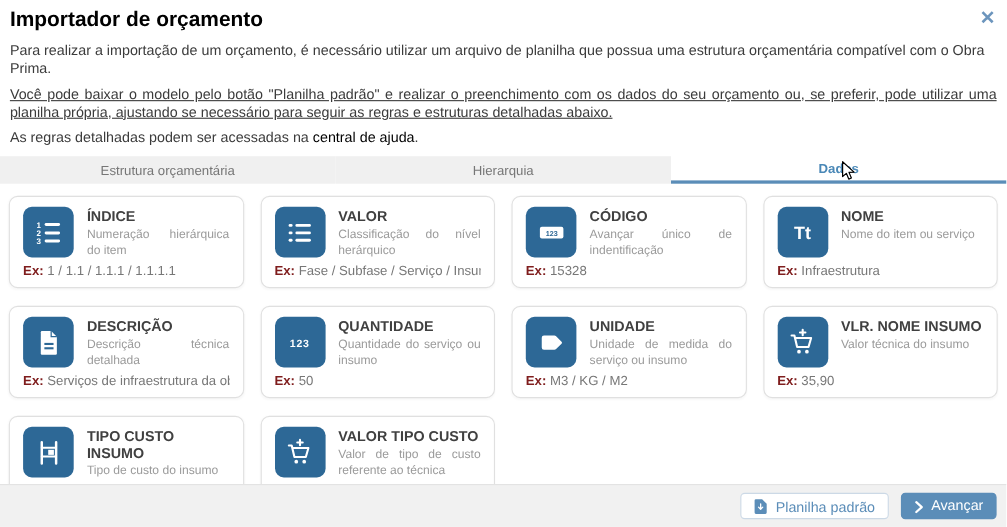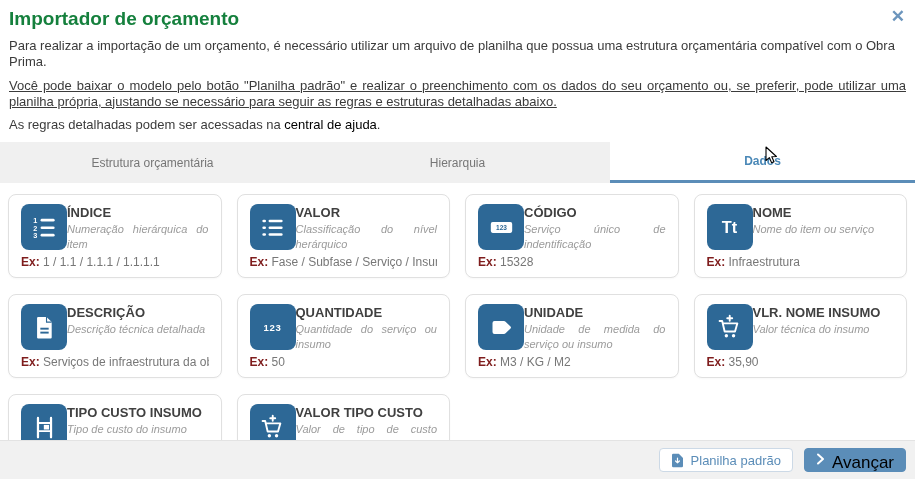--- a/index.html
+++ b/index.html
@@ -7,33 +7,33 @@
   body {
     width: 915px; height: 479px;
     position: relative; overflow: hidden;
     background: #ffffff;
     font-family: "Liberation Sans", sans-serif;
     color: #3b3b3b;
   }
   .content-pad { padding: 0 9px; }
   h1.modal-title {
     font-size: 19px; font-weight: bold;
-    color: #15803d;
+    color: #000000;
     margin: 8px 0 8px 0;
   }
   .close-x {
     position: absolute; top: 8px; right: 10px;
     color: #6c95bd; font-size: 17px; line-height: 1;
     cursor: pointer; font-weight: bold;
   }
   p.intro { margin: 0 0 7px 0; font-size: 13px; line-height: 1.25; color: #3b3b3b; }
   p.justify { text-align: justify; text-decoration: underline; }
   a.help-link { color: #000000; text-decoration: none; cursor: pointer; }
 
-  .tabs { display: flex; width: 915px; margin-top: 9px; height: 41px; }
+  .tabs { display: flex; width: 915px; margin-top: 9px; height: 25px; }
   .tab {
     flex: 1; display: flex; align-items: center; justify-content: center;
     background: #f0f0f0; color: #767676; font-size: 12px; cursor: pointer;
   }
   .tab.active {
     background: #ffffff; color: #4a88b7; font-weight: bold;
     border-bottom: 3px solid #5b8db8;
   }
 
   .cards {
@@ -51,45 +51,45 @@
     display: flex; flex-direction: column; justify-content: space-between;
     overflow: hidden;
     box-shadow: 0 1px 2px rgba(0,0,0,0.03);
   }
   .card-top { display: flex; }
   .card-icon {
     width: 46px; height: 46px; flex: 0 0 46px;
     background: #2d6896; border-radius: 8px;
     display: flex; align-items: center; justify-content: center;
   }
-  .card-text { min-width: 0; }
+  .card-text { margin-left: 12px; min-width: 0; }
   .card-title { font-size: 13px; font-weight: bold; color: #404040; margin-top: 1px; }
-  .card-desc { font-size: 11px; color: #9b9b9b; line-height: 1.3; margin-top: 2px; text-align: justify; font-style: italic; }
+  .card-desc { font-size: 11px; color: #9b9b9b; line-height: 1.3; margin-top: 2px; text-align: justify; }
   .card-ex { font-size: 12px; white-space: nowrap; overflow: hidden; }
   .ex-label { font-weight: bold; color: #7f1d1d; }
   .ex-value { color: #777777; }
 
   .footer {
     position: absolute; left: 0; right: 0; bottom: 0;
     height: 39px; background: #f1f1f1; border-top: 1px solid #e3e3e3;
     display: flex; align-items: center; justify-content: flex-end;
     gap: 11px; padding-right: 9px;
   }
   button { font-family: "Liberation Sans", sans-serif; cursor: pointer; }
   .btn-outline {
     display: flex; align-items: center; gap: 7px;
     background: #ffffff; color: #5b8db8;
     border: 1px solid #ccd9e6; border-radius: 4px;
     font-size: 13px; padding: 4px 11px; height: 24px;
   }
   .btn-primary {
-    display: flex; align-items: flex-start; gap: 7px;
-    background: #5b8db8; color: #000000;
+    display: flex; align-items: flex-end; gap: 7px;
+    background: #5b8db8; color: #ffffff;
     border: 1px solid #5b8db8; border-radius: 4px;
-    font-size: 17px; padding: 4px 11px; height: 24px;
+    font-size: 13px; padding: 4px 11px; height: 24px;
   }
   .btn-icon { display: flex; align-items: center; }
   .cursor { position: absolute; left: 763px; top: 146px; pointer-events: none; }
 </style>
 </head>
 <body>
 
 <div class="content-pad">
   <h1 class="modal-title">Importador de orçamento</h1>
   <span class="close-x">✕</span>
@@ -158,21 +158,21 @@
   <div class="card">
     <div class="card-top">
       <div class="card-icon">
           <svg width="27" height="27" viewBox="0 0 24 24">
             <rect x="2.5" y="7.2" width="19" height="9.6" rx="1.6" fill="#fff"></rect>
             <text x="12" y="14.4" text-anchor="middle" font-size="5.8" font-weight="bold" fill="#2d6896" font-family="Liberation Sans, sans-serif">123</text>
           </svg>
         </div>
       <div class="card-text">
         <div class="card-title">CÓDIGO</div>
-        <div class="card-desc">Serviço único de indentificação</div>
+        <div class="card-desc">Avançar único de indentificação</div>
       </div>
     </div>
     <div class="card-ex">
       <span class="ex-label">Ex: </span>
       <span class="ex-value">15328</span>
     </div>
   </div>
 
   <div class="card">
     <div class="card-top">
@@ -301,21 +301,21 @@
             <g stroke="#fff" stroke-width="1.7" fill="none" stroke-linecap="round" stroke-linejoin="round">
               <path d="M3.2 6.2 h2.3 l2.2 9.3 h9.2 l2.1 -7.2 H6.6"></path>
               <path d="M12.2 1.6 v4.4 M10 3.8 h4.4"></path>
             </g>
             <circle cx="9.2" cy="19.3" r="1.5" fill="#fff"></circle>
             <circle cx="15.6" cy="19.3" r="1.5" fill="#fff"></circle>
           </svg>
         </div>
       <div class="card-text">
         <div class="card-title">VALOR TIPO CUSTO</div>
-        <div class="card-desc">Valor de tipo de custo detalhada ao serviço</div>
+        <div class="card-desc">Valor de tipo de custo referente ao técnica</div>
       </div>
     </div>
     <div class="card-ex">
       <span class="ex-label">Ex: </span>
       <span class="ex-value">R$ 60,00</span>
     </div>
   </div>
 </div>
 
 <div class="footer">

